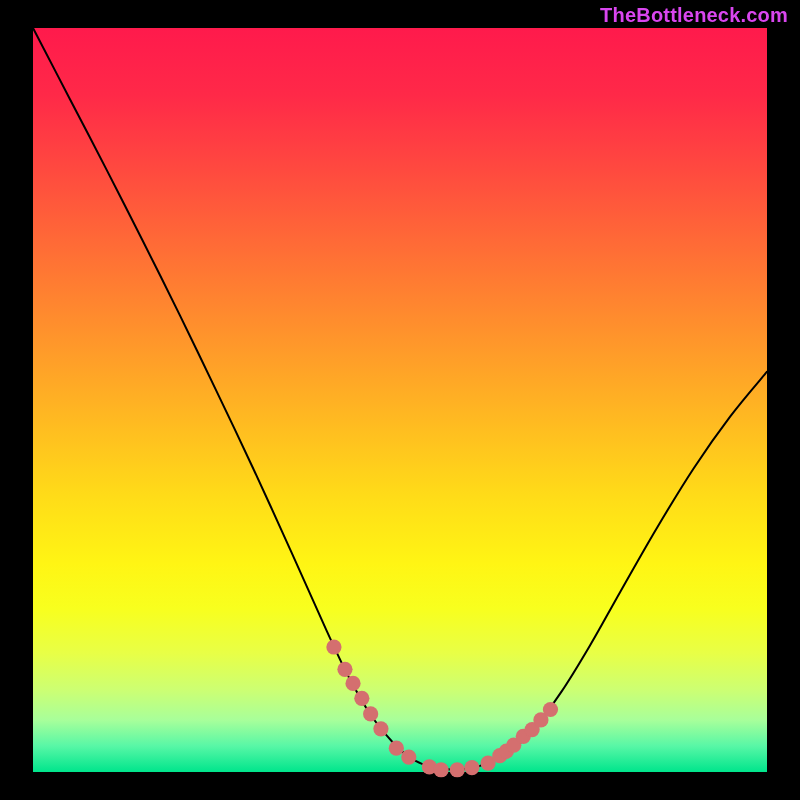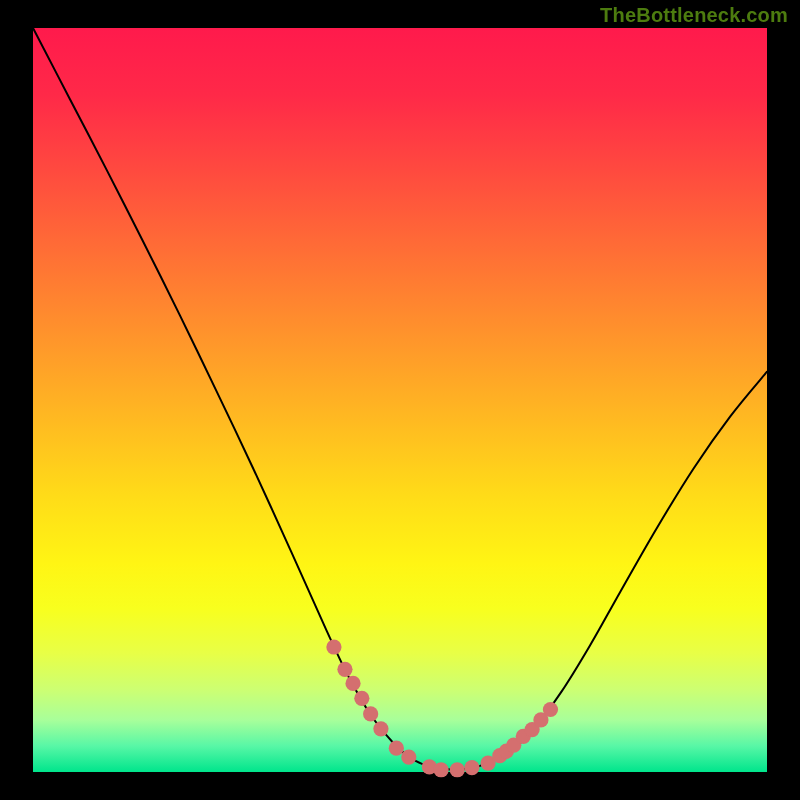--- a/index.html
+++ b/index.html
@@ -13,21 +13,21 @@
   }
   .stage {
     position: relative;
     width: 800px;
     height: 800px;
   }
   .watermark {
     position: absolute;
     top: 4px;
     right: 12px;
-    color: #4d7c0f;
+    color: #d946ef;
     font-size: 20px;
     font-weight: 600;
     letter-spacing: 0.2px;
     user-select: none;
   }
   svg {
     display: block;
   }
 </style>
 </head>

